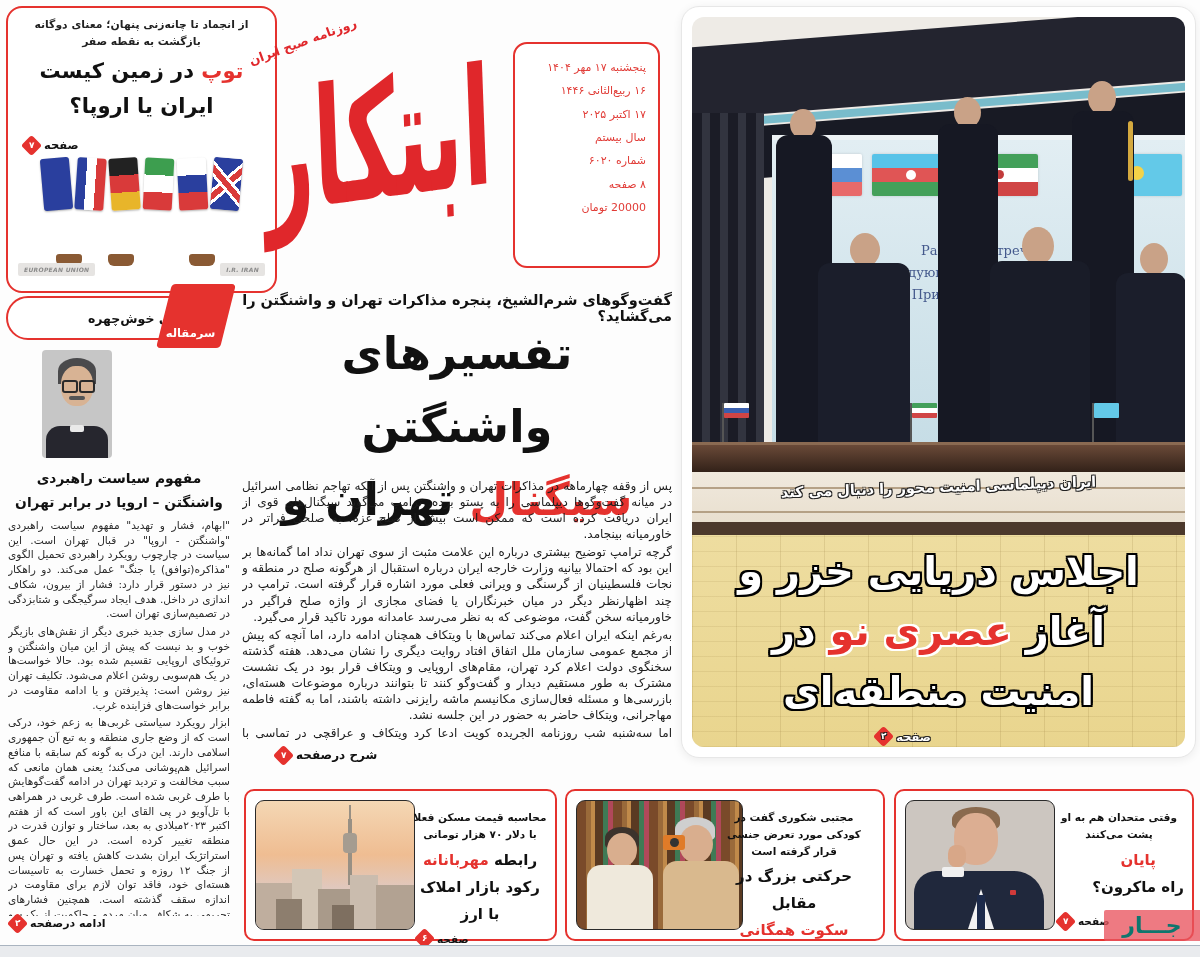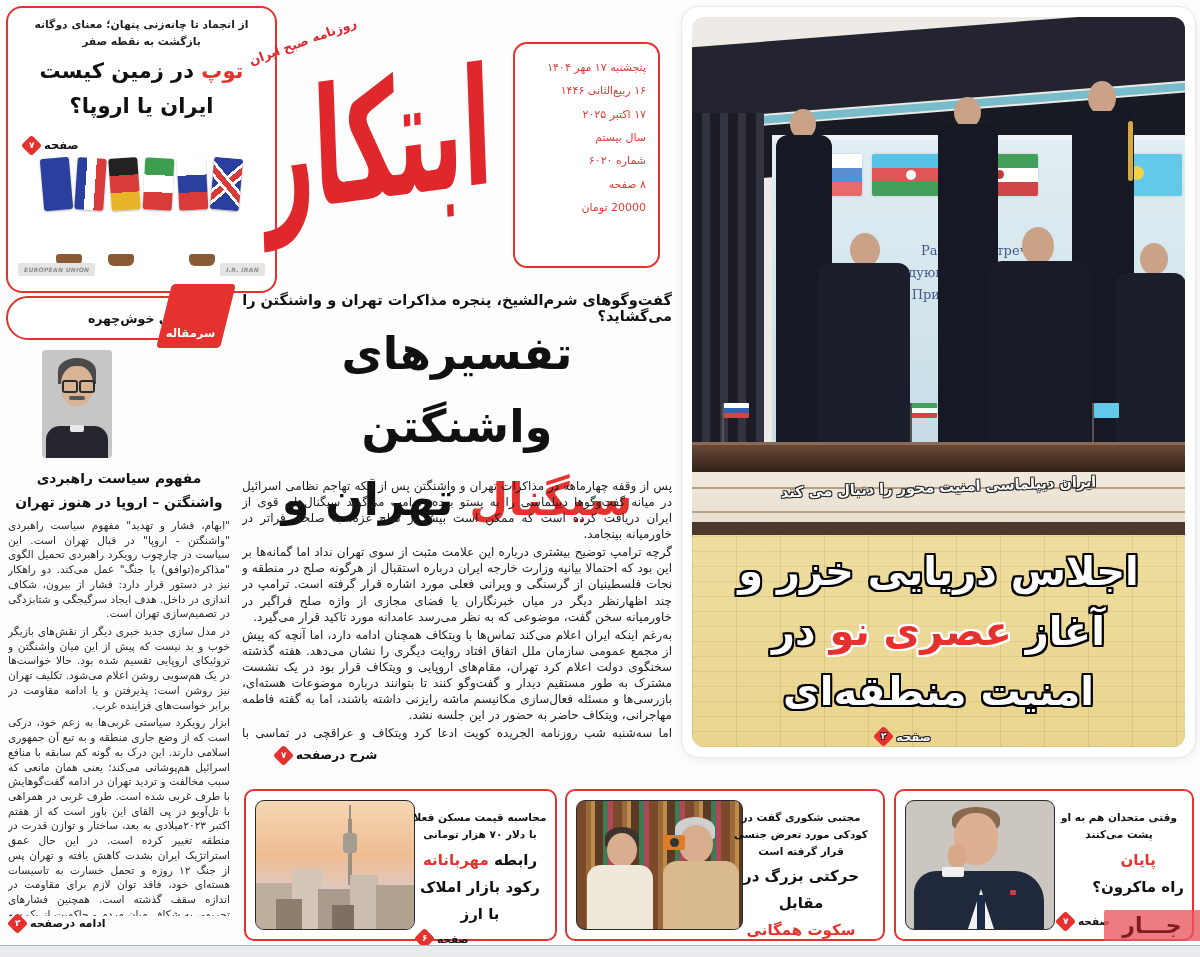--- a/index.html
+++ b/index.html
@@ -131,21 +131,21 @@
   .wallst{background:#ccc6c0;}
   .mac-suit{position:absolute;left:8px;bottom:0;width:130px;height:58px;background:#20283c;border-radius:22px 30px 0 0;}
   .mac-shirt{position:absolute;left:62px;bottom:0;width:26px;height:40px;background:#f2f2f2;clip-path:polygon(50% 0,0 100%,100% 100%);}
   .mac-tie{position:absolute;left:71px;bottom:0;width:8px;height:34px;background:#1c2a4a;}
   .mac-head{position:absolute;left:48px;top:12px;width:44px;height:52px;background:#dcae92;border-radius:46%;}
   .mac-hair{position:absolute;left:46px;top:6px;width:48px;height:24px;background:#8a6a4e;border-radius:50% 50% 30% 30%;}
   .mac-fist{position:absolute;left:42px;top:44px;width:18px;height:22px;background:#d8a788;border-radius:40%;}
   .mac-cuff{position:absolute;left:36px;top:66px;width:22px;height:10px;background:#f0f0f0;border-radius:2px;}
   .mac-pin{position:absolute;left:104px;bottom:34px;width:6px;height:5px;background:#d03a3a;border-radius:1px;}
 
-  .watermark{left:1104px;top:910px;width:96px;height:31px;background:rgba(233,85,95,.78);color:#7f1d1d;font-size:22px;font-weight:bold;display:flex;align-items:center;justify-content:center;z-index:9;border-radius:2px 0 0 2px;}
+  .watermark{left:1104px;top:910px;width:96px;height:31px;background:rgba(233,85,95,.78);color:#0f766e;font-size:22px;font-weight:bold;display:flex;align-items:center;justify-content:center;z-index:9;border-radius:2px 0 0 2px;}
   .bottom-strip{left:0;top:945px;width:1200px;height:12px;background:#e9ebee;border-top:1px solid #aab4c0;}
 </style>
 </head>
 <body>
 
 <div class="abs promo">
   <div class="abs promo-kicker rtl">از انجماد تا چانه‌زنی پنهان؛ معنای دوگانه بازگشت به نقطه صفر</div>
   <div class="abs promo-headline rtl">
     <div><span class="red">توپ</span><span> در زمین کیست</span></div>
     <div>ایران یا اروپا؟</div>
@@ -299,21 +299,21 @@
     <span class="p-hair"></span>
     <span class="p-face"></span>
     <span class="p-glass" style="left:20px"></span>
     <span class="p-glass" style="left:37px"></span>
     <span class="p-must"></span>
     <span class="p-body"></span>
     <span class="p-collar"></span>
   </div>
   <div class="abs edit-title">
     <div>مفهوم سیاست راهبردی</div>
-    <div>واشنگتن – اروپا در هنوز تهران</div>
+    <div>واشنگتن – اروپا در برابر تهران</div>
   </div>
   <div class="abs edit-body">
     <p>"ابهام، فشار و تهدید" مفهوم سیاست راهبردی "واشنگتن - اروپا" در قبال تهران است. این سیاست در چارچوب رویکرد راهبردی تحمیل الگوی "مذاکره(توافق) یا جنگ" عمل می‌کند. دو راهکار نیز در دستور قرار دارد: فشار از بیرون، شکاف اندازی در داخل. هدف ایجاد سرگیجگی و شتابزدگی در تصمیم‌سازی تهران است.</p>
     <p>در مدل سازی جدید خبری دیگر از نقش‌های بازیگر خوب و بد نیست که پیش از این میان واشنگتن و تروئیکای اروپایی تقسیم شده بود. حالا خواست‌ها در یک هم‌سویی روشن اعلام می‌شود. تکلیف تهران نیز روشن است: پذیرفتن و یا ادامه مقاومت در برابر خواست‌های فزاینده غرب.</p>
     <p>ابزار رویکرد سیاستی غربی‌ها به زعم خود، درکی است که از وضع جاری منطقه و به تبع آن جمهوری اسلامی دارند. این درک به گونه کم سابقه با منافع اسرائیل هم‌پوشانی می‌کند؛ یعنی همان مانعی که سبب مخالفت و تردید تهران در ادامه گفت‌گوهایش با طرف غربی شده است. طرف غربی در همراهی با تل‌آویو در پی القای این باور است که از هفتم اکتبر ۲۰۲۳میلادی به بعد، ساختار و توازن قدرت در منطقه تغییر کرده است. در این حال عمق استراتژیک ایران بشدت کاهش یافته و تهران پس از جنگ ۱۲ روزه و تحمل خسارت به تاسیسات هسته‌ای خود، فاقد توان لازم برای مقاومت در اندازه سقف گذشته است. همچنین فشارهای تحریمی به شکاف میان مردم و حاکمیت از یک سو و لرزش در هرم قدرت از سوی دیگر خواهد انجامید. این خلاصه همه آن‌چه هست که غرب و به ویژه واشنگتن از موقعیت تهران پس از جنگ ۱۲ روزه اخیر در تصور دارد.</p>
   </div>
   <div class="abs edit-more">
     <span class="badge" style="font-size:11px">
         <span>ادامه درصفحه</span>
         <span class="diamond">
@@ -358,21 +358,21 @@
       <span class="pe-head" style="left:30px;top:32px;width:30px;height:34px"></span>
       <span class="pe-torso" style="left:10px;top:64px;width:66px;height:68px;background:#efe9dc"></span>
     </div>
     <div class="person">
       <span class="pe-hairW" style="left:98px;top:16px;width:40px;height:24px"></span>
       <span class="pe-head" style="left:102px;top:24px;width:34px;height:38px"></span>
       <span class="pe-torso" style="left:86px;top:60px;width:76px;height:72px;background:#d9b98e"></span>
       <span class="camera" style="left:86px;top:34px"></span>
     </div>
   </div>
-  <div class="btext rtl" style="right:13px;width:138px">
+  <div class="btext rtl" style="right:20px;width:138px">
     <div class="b-kicker">مجتبی شکوری گفت در کودکی مورد تعرض جنسی قرار گرفته است</div>
     <div class="b-h">
       <div>حرکتی بزرگ در مقابل</div>
       <div class="red">سکوت همگانی</div>
     </div>
     <div class="b-badge">
       <span class="badge" style="font-size:10.5px">
           <span>صفحه</span>
           <span class="diamond">
             <i>۴</i>

